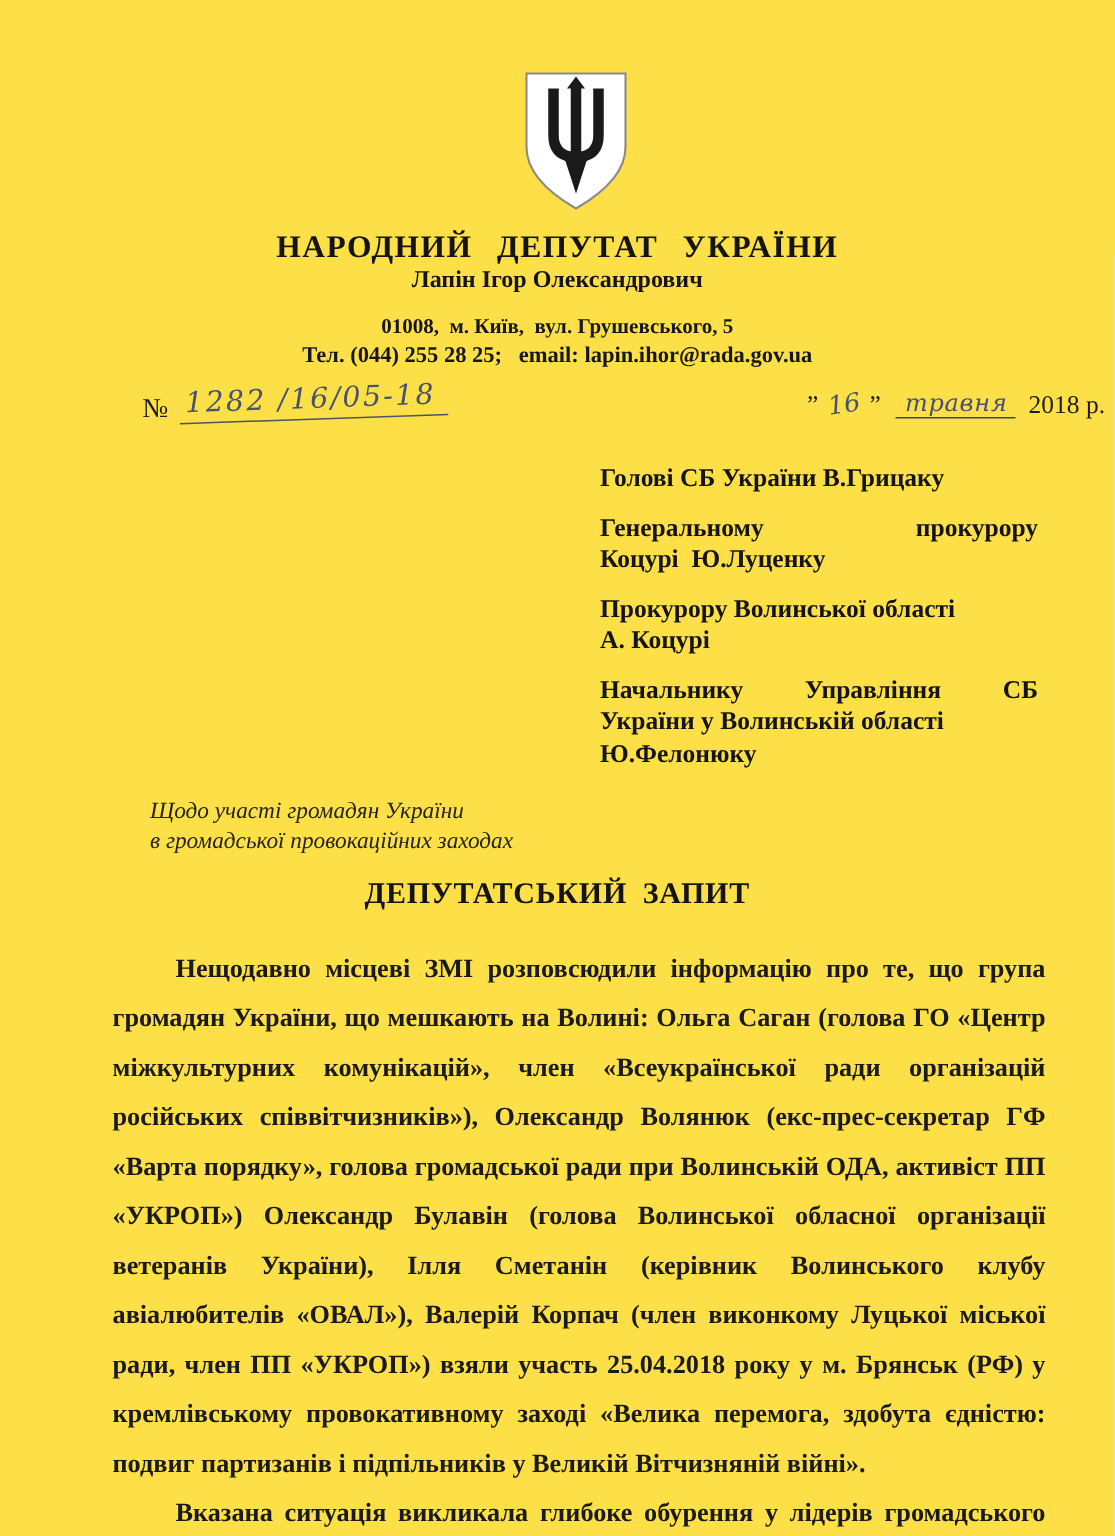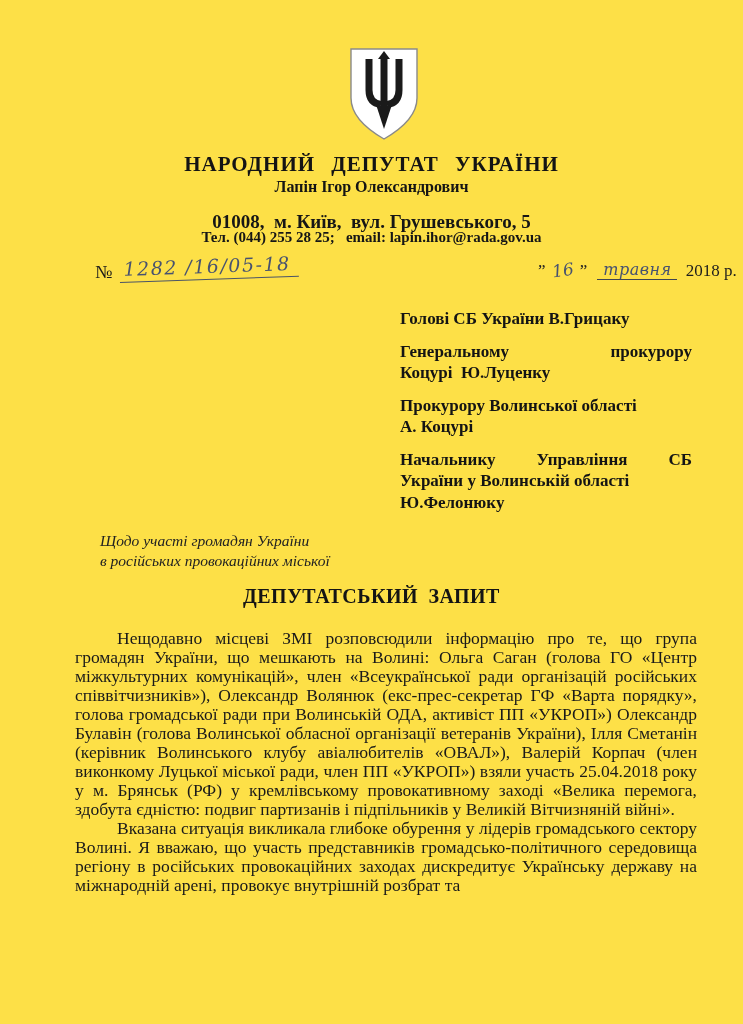--- a/index.html
+++ b/index.html
@@ -23,21 +23,21 @@
     position: absolute; top: 152px; left: 0; width: 100%;
     text-align: center; font-weight: bold; font-size: 21px;
     letter-spacing: 1px; word-spacing: 10px; color: #141414;
   }
   .deputy-name {
     position: absolute; top: 178px; left: 0; width: 100%;
     text-align: center; font-weight: bold; font-size: 16px; color: #141414;
   }
   .address-line {
     position: absolute; top: 211px; left: 0; width: 100%;
-    text-align: center; font-weight: bold; font-size: 19px;
+    text-align: center; font-weight: bold; font-size: 14px;
     white-space: pre-wrap; color: #161616;
   }
   .contact-line {
     position: absolute; top: 229px; left: 0; width: 100%;
     text-align: center; font-weight: bold; font-size: 15px;
     white-space: pre-wrap; color: #161616;
   }
 
   
   .ref-sign { position: absolute; left: 95px; top: 262px; font-size: 18px; }
@@ -90,21 +90,21 @@
   .doc-title {
     position: absolute; top: 585px; left: 0; width: 100%;
     text-align: center; font-weight: bold; font-size: 20px;
     letter-spacing: 0.5px; word-spacing: 5px; color: #141414;
   }
 
   
   .body-text { position: absolute; left: 75px; top: 629px; width: 622px; }
   .body-text p {
     text-indent: 42px; text-align: justify;
-    font-size: 17.5px; line-height: 19px; color: #1a1a1a;
+    font-size: 17.5px; line-height: 33px; color: #1a1a1a; font-weight: bold;
   }
 </style>
 </head>
 <body>
 
 <div class="page">
 
   <svg class="emblem" viewBox="0 0 74 96">
     <path d="M4,3 H70 V52 Q70 74 37 93 Q4 74 4 52 Z" fill="#ffffff" stroke="#8a8a8a" stroke-width="1.4"></path>
     <g stroke="#1a1a1a" fill="none">
@@ -145,21 +145,21 @@
     </div>
     <div class="addr-block">
       <div class="addr-line justify">Начальнику Управління СБ</div>
       <div class="addr-line">України у Волинській області</div>
       <div class="addr-line">Ю.Фелонюку</div>
     </div>
   </div>
 
   <div class="subject">
     <div>Щодо участі громадян України</div>
-    <div>в російських провокаційних міської</div>
+    <div>в громадської провокаційних заходах</div>
   </div>
 
   <div class="doc-title">ДЕПУТАТСЬКИЙ ЗАПИТ</div>
 
   <div class="body-text">
     <p>Нещодавно місцеві ЗМІ розповсюдили інформацію про те, що група громадян України, що мешкають на Волині: Ольга Саган (голова ГО «Центр міжкультурних комунікацій», член «Всеукраїнської ради організацій російських співвітчизників»), Олександр Волянюк (екс-прес-секретар ГФ «Варта порядку», голова громадської ради при Волинській ОДА, активіст ПП «УКРОП») Олександр Булавін (голова Волинської обласної організації ветеранів України), Ілля Сметанін (керівник Волинського клубу авіалюбителів «ОВАЛ»), Валерій Корпач (член виконкому Луцької міської ради, член ПП «УКРОП») взяли участь 25.04.2018 року у м. Брянськ (РФ) у кремлівському провокативному заході «Велика перемога, здобута єдністю: подвиг партизанів і підпільників у Великій Вітчизняній війні».</p>
     <p>Вказана ситуація викликала глибоке обурення у лідерів громадського сектору Волині. Я вважаю, що участь представників громадсько-політичного середовища регіону в російських провокаційних заходах дискредитує Українську державу на міжнародній арені, провокує внутрішній розбрат та</p>
   </div>
 
 </div>

